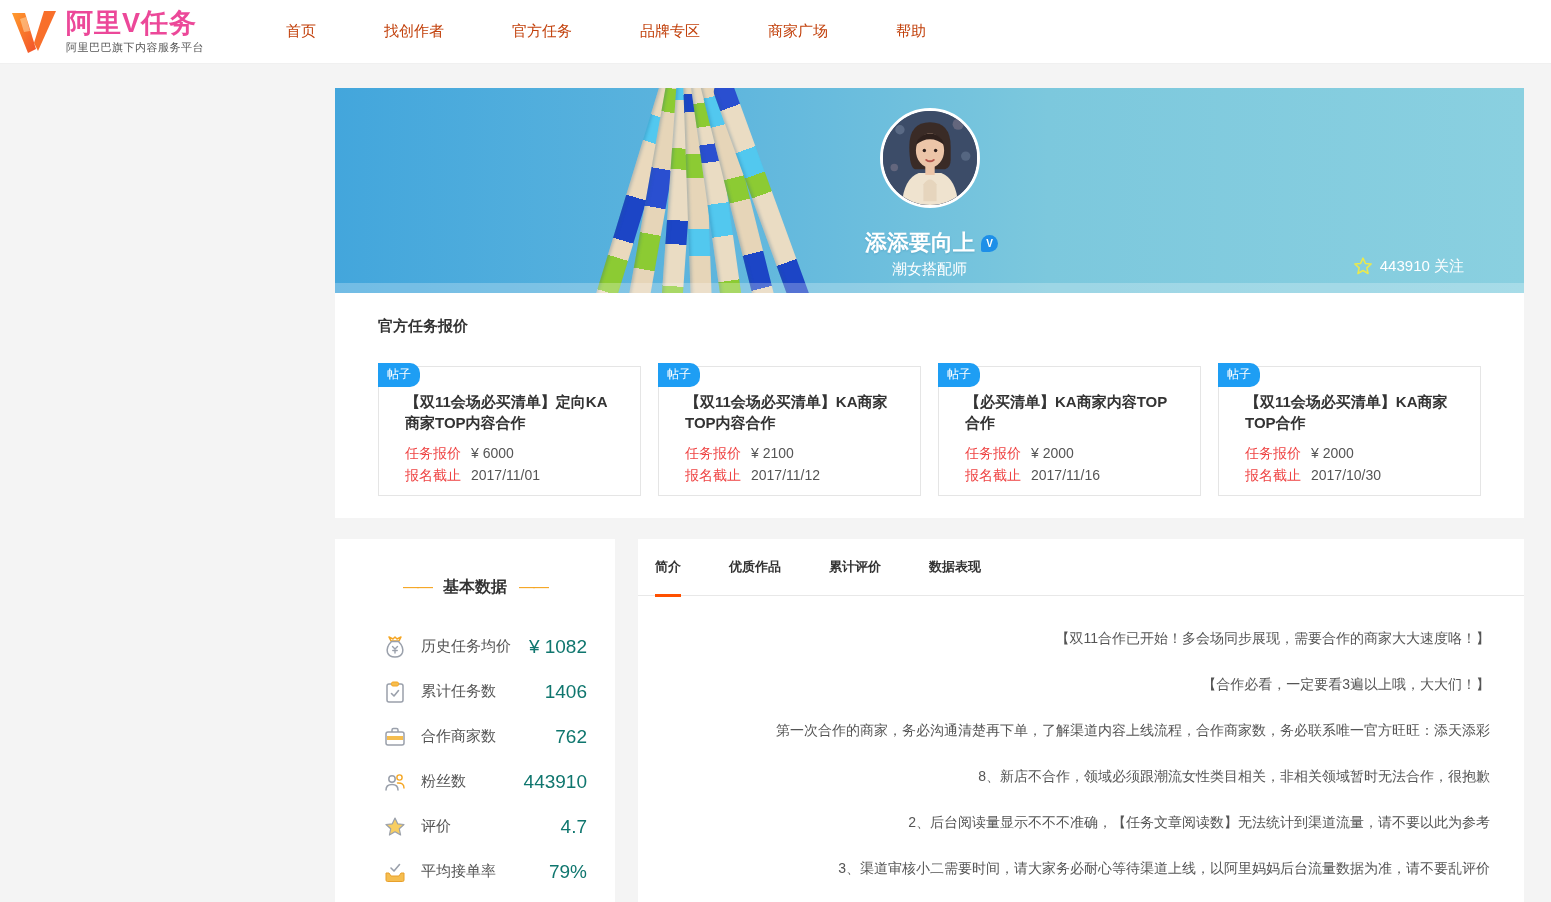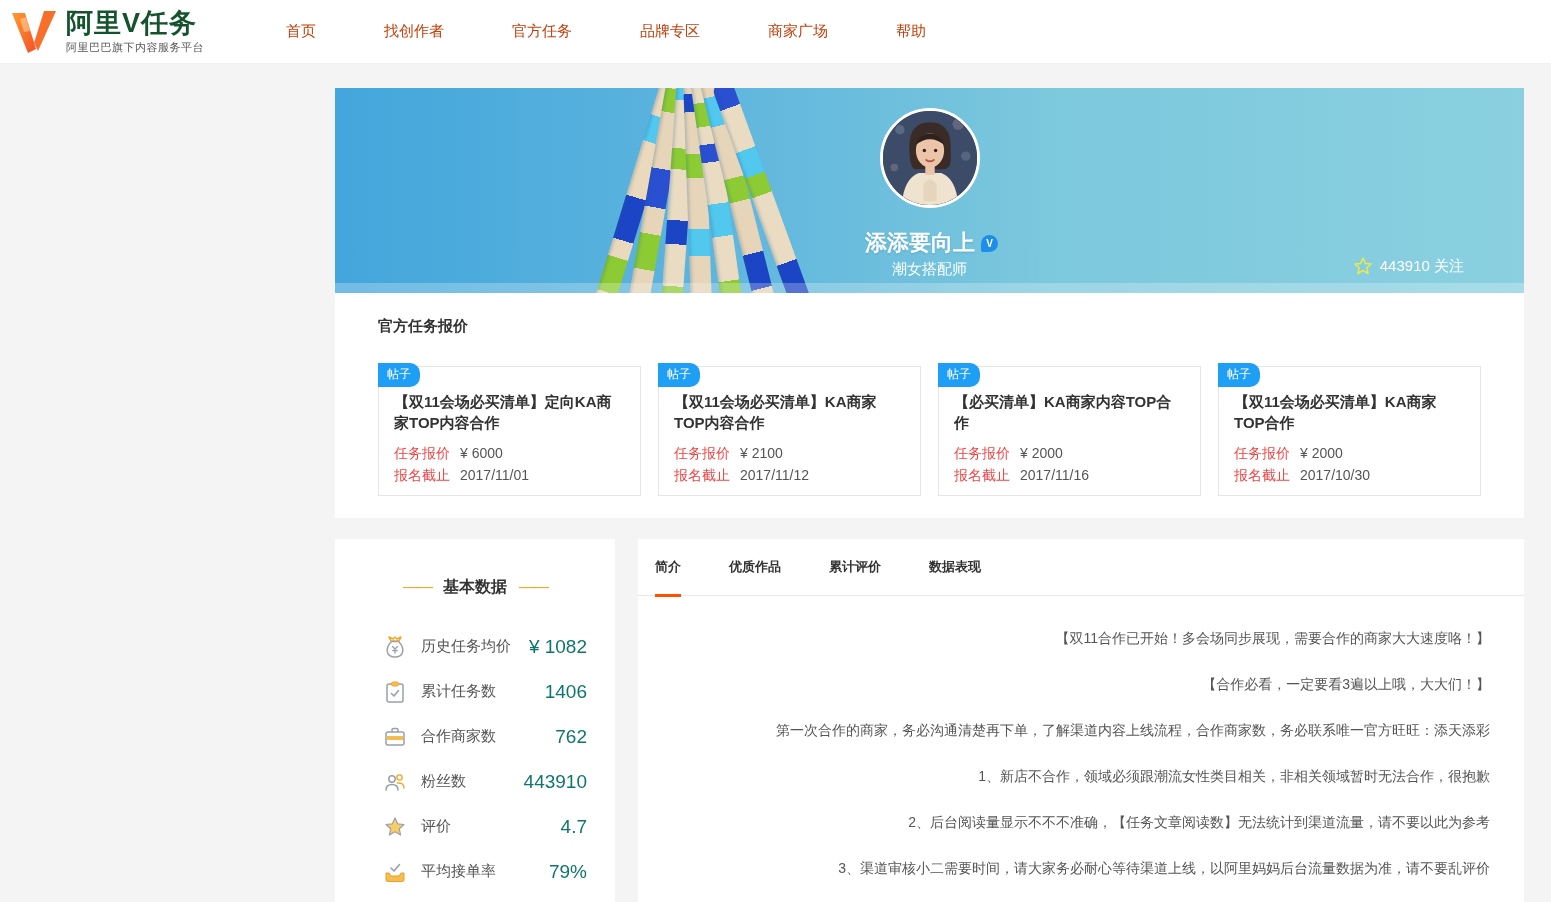--- a/index.html
+++ b/index.html
@@ -9,21 +9,21 @@
     background:#f4f4f4; color:#333;
   }
 
   
   .header {
     height:64px; background:#fff; border-bottom:1px solid #f0f0f0;
     display:flex; align-items:center; padding-left:10px;
   }
   .logo { display:flex; align-items:center; cursor:pointer; }
   .logo-mark { width:48px; height:46px; margin-right:8px; }
-  .logo-text .logo-title { font-size:27px; font-weight:bold; color:#14532d; letter-spacing:1px; line-height:30px; }
+  .logo-text .logo-title { font-size:27px; font-weight:bold; color:#ec4899; letter-spacing:1px; line-height:30px; }
   .logo-text .logo-sub { font-size:11px; color:#555; margin-top:2px; letter-spacing:.5px; }
   .nav { display:flex; margin-left:48px; }
   .nav-item { font-size:15px; color:#c2410c; padding:0 34px; cursor:pointer; white-space:nowrap; }
 
   
   .page { width:1189px; margin-left:335px; }
 
   
   .banner {
     position:relative; height:205px; margin-top:24px;
@@ -75,21 +75,21 @@
     display:flex; align-items:center; gap:7px; cursor:pointer;
   }
   .star-icon-svg { width:20px; height:20px; }
 
   
   .tasks-panel { background:#fff; padding:24px 43px 22px; }
   .tasks-title { font-size:15px; font-weight:bold; color:#333; }
   .cards { display:flex; gap:17px; margin-top:30px; }
   .task-card {
     position:relative; width:263px; height:130px; border:1px solid #e5e5e5;
-    background:#fff; padding:24px 18px 0 15px; cursor:pointer;
+    background:#fff; padding:24px 18px 0 26px; cursor:pointer;
   }
   .card-tag {
     position:absolute; left:-1px; top:-4px; background:#1e9ef4; color:#fff;
     font-size:12px; padding:3px 9px 4px; border-radius:0 10px 10px 0;
   }
   .card-title { font-size:15px; font-weight:bold; color:#333; line-height:21px; height:42px; overflow:hidden; }
   .card-row { margin-top:12px; font-size:14px; }
   .card-row + .card-row { margin-top:4px; }
   .card-label { color:#ef4444; margin-right:10px; }
   .card-value { color:#555; }
@@ -305,21 +305,21 @@
       <div class="tabs">
         <div class="tab active">简介</div>
         <div class="tab">优质作品</div>
         <div class="tab">累计评价</div>
         <div class="tab">数据表现</div>
       </div>
       <div class="intro">
         <p>【双11合作已开始！多会场同步展现，需要合作的商家大大速度咯！】</p>
         <p>【合作必看，一定要看3遍以上哦，大大们！】</p>
         <p>第一次合作的商家，务必沟通清楚再下单，了解渠道内容上线流程，合作商家数，务必联系唯一官方旺旺：添天添彩</p>
-        <p>1、新店不合作，领域必须跟潮流女性类目相关，非相关领域暂时无法合作，很抱歉</p>
+        <p>8、新店不合作，领域必须跟潮流女性类目相关，非相关领域暂时无法合作，很抱歉</p>
         <p>2、后台阅读量显示不不不准确，【任务文章阅读数】无法统计到渠道流量，请不要以此为参考</p>
         <p>3、渠道审核小二需要时间，请大家务必耐心等待渠道上线，以阿里妈妈后台流量数据为准，请不要乱评价</p>
 
       </div>
     </div>
 
   </div>
 </div>
 
 </body></html>

